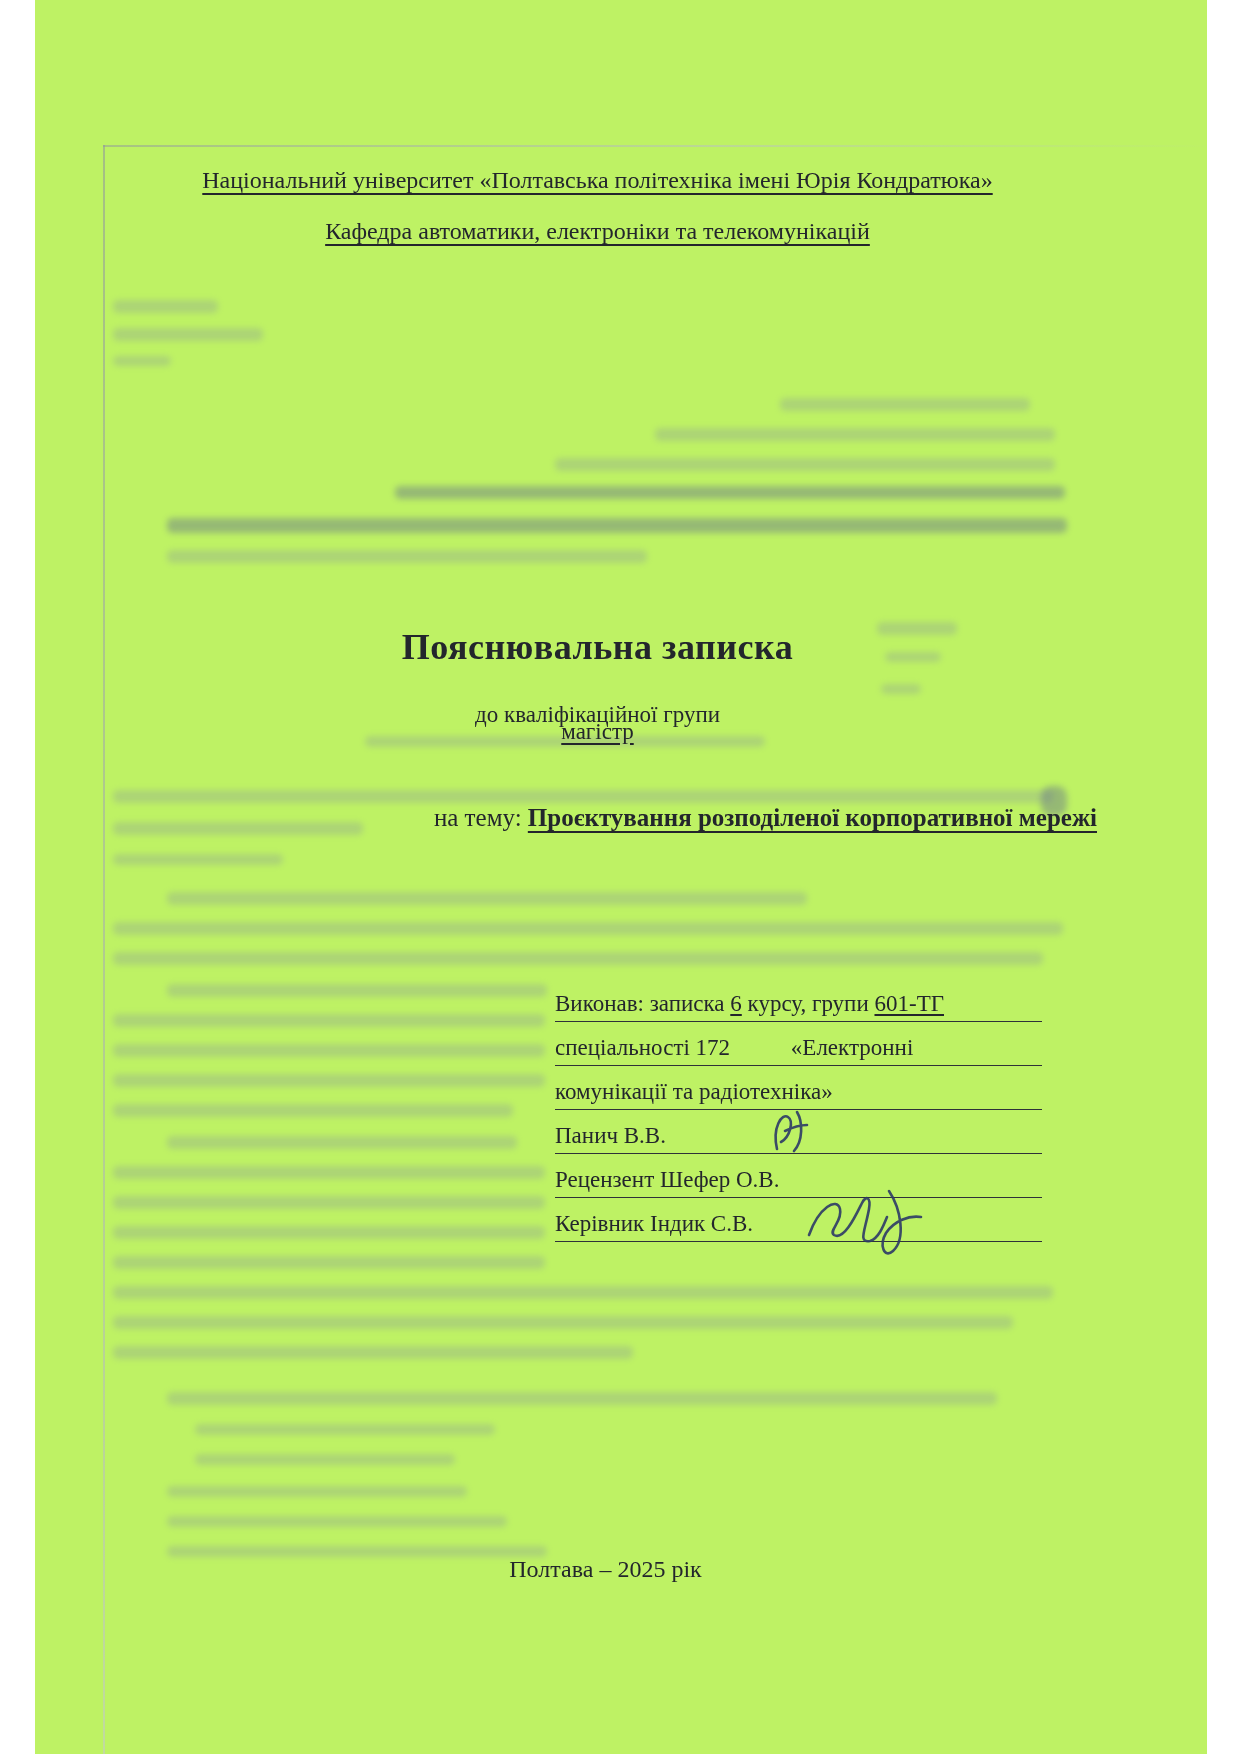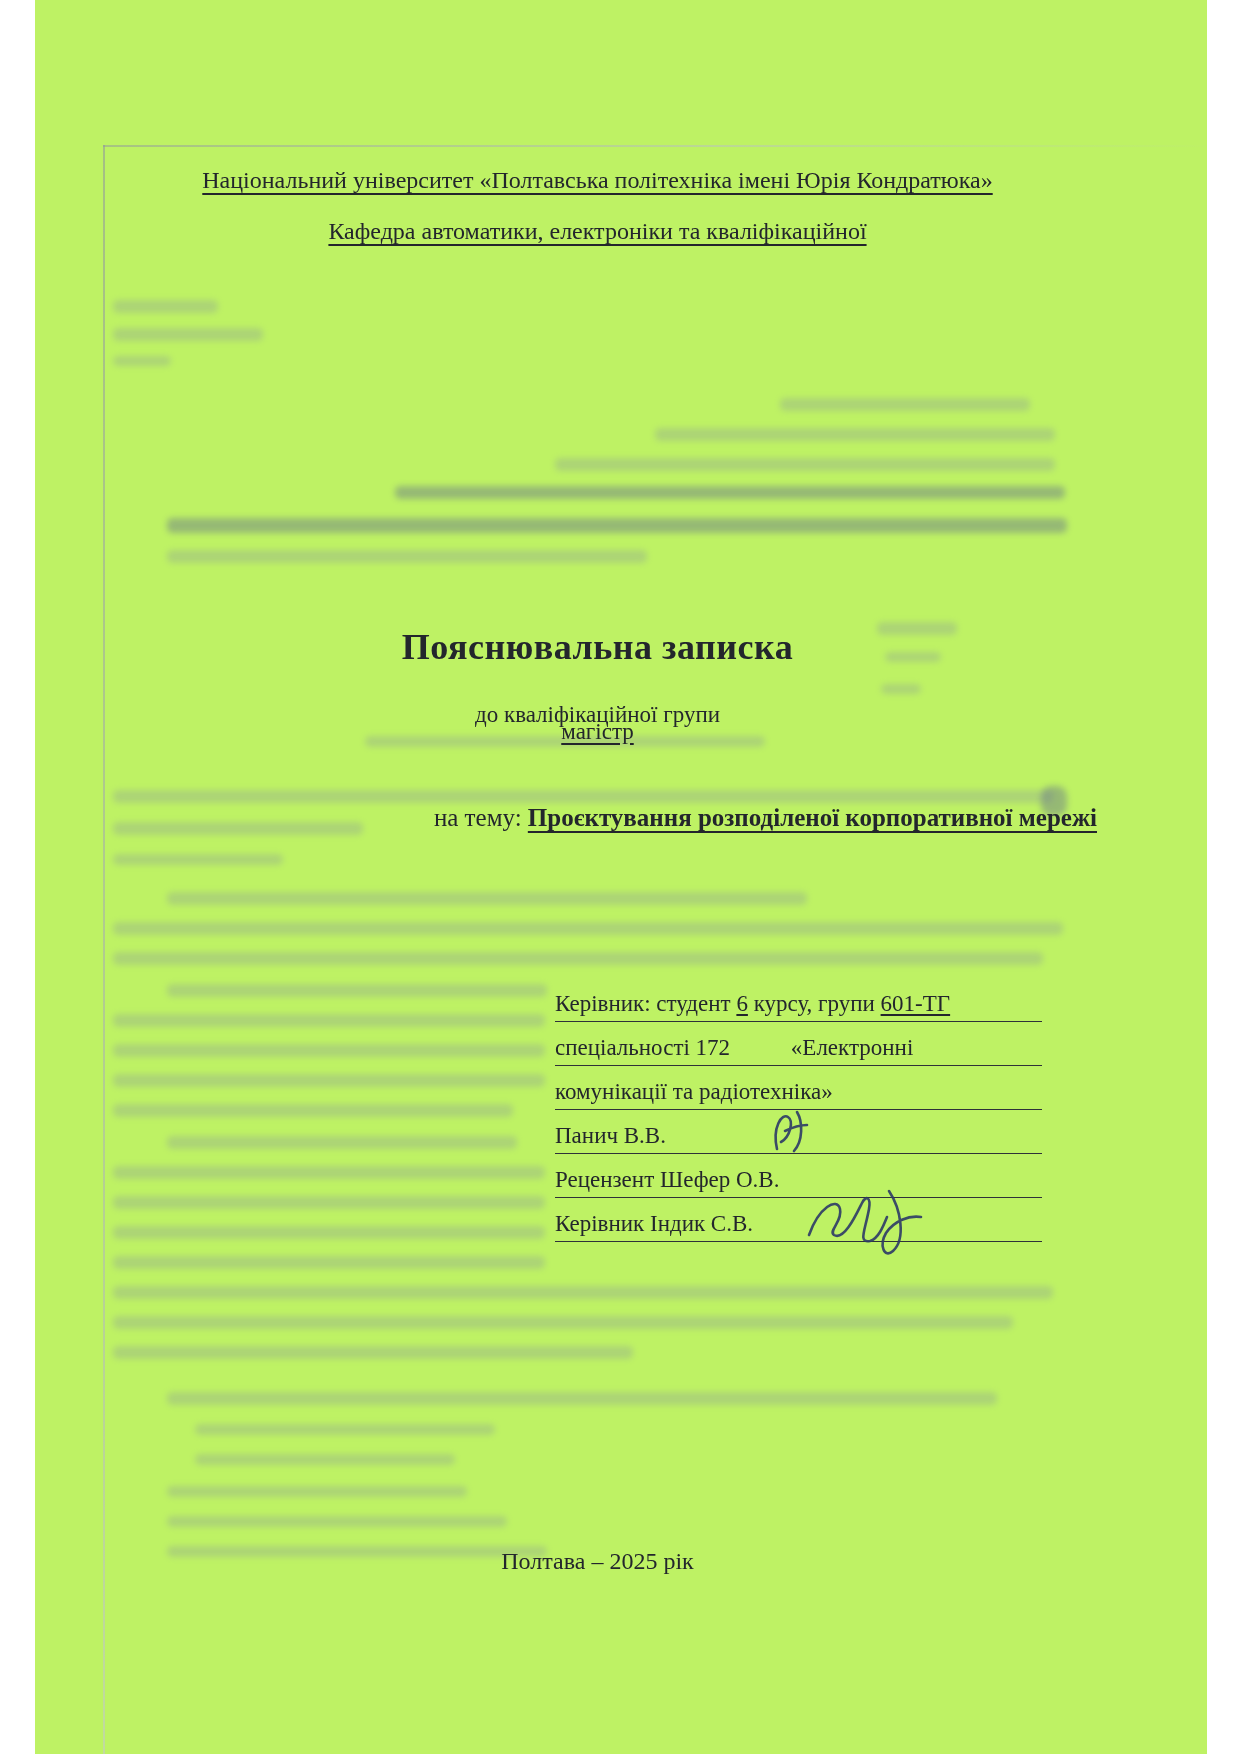--- a/index.html
+++ b/index.html
@@ -73,21 +73,21 @@
   .blank{
     text-decoration:underline;text-underline-offset:3px;
     text-decoration-thickness:1.5px;
   }
   .qgap{margin-left:55px;margin-top:19px;}
   .sig{position:absolute;pointer-events:none;}
   .sig path{fill:none;stroke:#2c3a66;stroke-width:2.6;stroke-linecap:round;opacity:.9;}
   .sig1{left:212px;bottom:-4px;}
   .sig2{left:248px;bottom:-20px;}
   .footer{
-    position:absolute;left:75px;top:1548px;width:975px;margin:0;
+    position:absolute;left:75px;top:1548px;width:975px;margin:8px;
     text-align:center;font-size:24px;z-index:2;
   }
 </style>
 </head>
 <body>
 
 <div class="page">
 
   <div class="frame-left"></div>
   <div class="frame-top"></div>
@@ -134,34 +134,34 @@
 
   <i class="g" style="left:132px;top:1392px;width:830px"></i>
   <i class="g" style="left:160px;top:1424px;width:300px;height:11px"></i>
   <i class="g" style="left:160px;top:1454px;width:260px;height:11px"></i>
   <i class="g" style="left:132px;top:1486px;width:300px;height:11px"></i>
   <i class="g" style="left:132px;top:1516px;width:340px;height:11px"></i>
   <i class="g" style="left:132px;top:1546px;width:380px;height:11px"></i>
 
   <div class="header">
     <p class="hline">Національний університет «Полтавська політехніка імені Юрія Кондратюка»</p>
-    <p class="hline">Кафедра автоматики, електроніки та кваліфікаційної</p>
+    <p class="hline">Кафедра автоматики, електроніки та телекомунікацій</p>
   </div>
 
   <h1 class="doc-title">Пояснювальна записка</h1>
   <p class="doc-subtitle">до кваліфікаційної групи</p>
   <p class="doc-degree">магістр</p>
   <p class="doc-topic">
     <span>на тему:</span>
     <span class="topic-text">Проєктування розподіленої корпоративної мережі</span>
   </p>
 
   <div class="author-block">
     <div class="ab-row">
-      <span>Керівник: студент</span>
+      <span>Виконав: записка</span>
       <span class="blank">6</span>
       <span>курсу, групи</span>
       <span class="blank">601-ТГ</span>
     </div>
     <div class="ab-row">
       <span>спеціальності 172</span>
       <span class="qgap">«Електронні</span>
     </div>
     <div class="ab-row">
       <span>комунікації та радіотехніка»</span>

